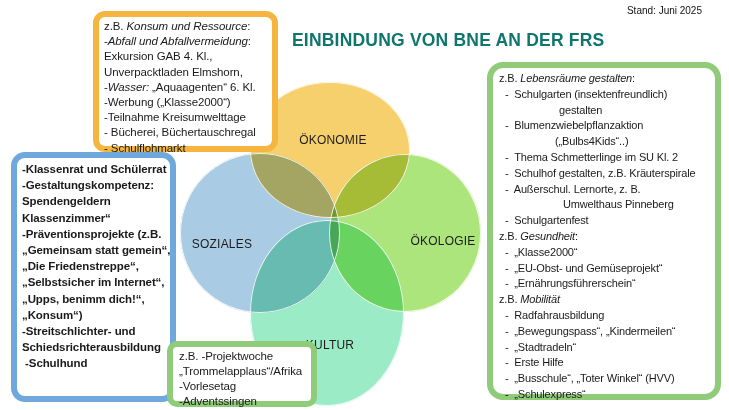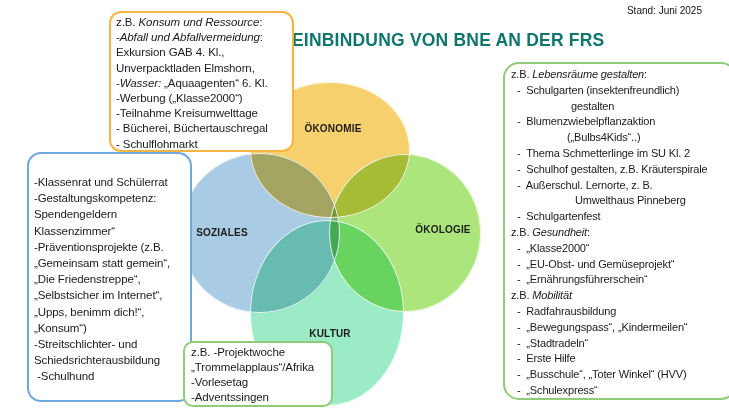--- a/index.html
+++ b/index.html
@@ -15,35 +15,35 @@
 
   
   #venn { position:absolute; inset:0; isolation:isolate; z-index:1; }
   .venn-fill    { position:absolute; border-radius:50%; mix-blend-mode:multiply; }
   .venn-outline { position:absolute; border-radius:50%; border:1.5px solid rgba(255,255,255,.85);
                   box-sizing:border-box; background:transparent; z-index:2; }
   .c-oekonomie { left:250px; top:82px;  width:160px; height:136px; }
   .c-soziales  { left:180px; top:153px; width:160px; height:160px; }
   .c-oekologie { left:329px; top:154px; width:152px; height:158px; }
   .c-kultur    { left:250px; top:220px; width:154px; height:186px; }
-  .venn-label  { position:absolute; transform:translate(-50%,-50%); font-weight:bold;
-                 font-size:10px; letter-spacing:.2px; color:#1d1d1d; z-index:2; white-space:nowrap; }
+  .venn-label  { position:absolute; transform:translate(-50%,-50%); font-weight:normal;
+                 font-size:12px; letter-spacing:.2px; color:#1d1d1d; z-index:2; white-space:nowrap;margin-top:12px; }
   #vl-oekonomie { left:333px; top:128px; }
   #vl-soziales  { left:222px; top:232px; }
   #vl-oekologie { left:443px; top:229px; }
   #vl-kultur    { left:330px; top:333px; }
 
   
-  .textbox { position:absolute; background:#fff; box-sizing:border-box; z-index:3; border:2px solid #22c55e;margin-left:16px; }
+  .textbox { position:absolute; background:#fff; box-sizing:border-box; z-index:3; border:6px solid #22c55e; }
   .tline   { white-space:nowrap; }
   .bullet  { padding-left:19px; text-indent:-13px; }
   #box-konsum    { left:93px;  top:11px;  width:185px; height:141px; border-radius:12px;
                    padding:2px 5px; font-size:11.5px; line-height:15.2px; letter-spacing:-.1px; }
   #box-soziales  { left:11px;  top:152px; width:165px; height:250px; border-radius:14px;
-                   padding:20px 5px; font-size:11.5px; line-height:16.2px; letter-spacing:-.1px; }
+                   padding:3px 5px; font-size:11.5px; line-height:16.2px; letter-spacing:-.1px;font-weight:bold; }
   #box-kultur    { left:167px; top:341px; width:150px; height:66px;  border-radius:10px;
                    padding:2px 6px; font-size:11.5px; line-height:15px;  letter-spacing:-.1px; }
   #box-oekologie { left:487px; top:62px;  width:234px; height:338px; border-radius:16px;
                    padding:3px 6px; font-size:11px;   line-height:15.8px; letter-spacing:-.15px; }
 </style>
 </head>
 <body>
 
 <div class="abs" id="stand">Stand: Juni 2025</div>
 <div class="abs" id="title">EINBINDUNG VON BNE AN DER FRS</div>

